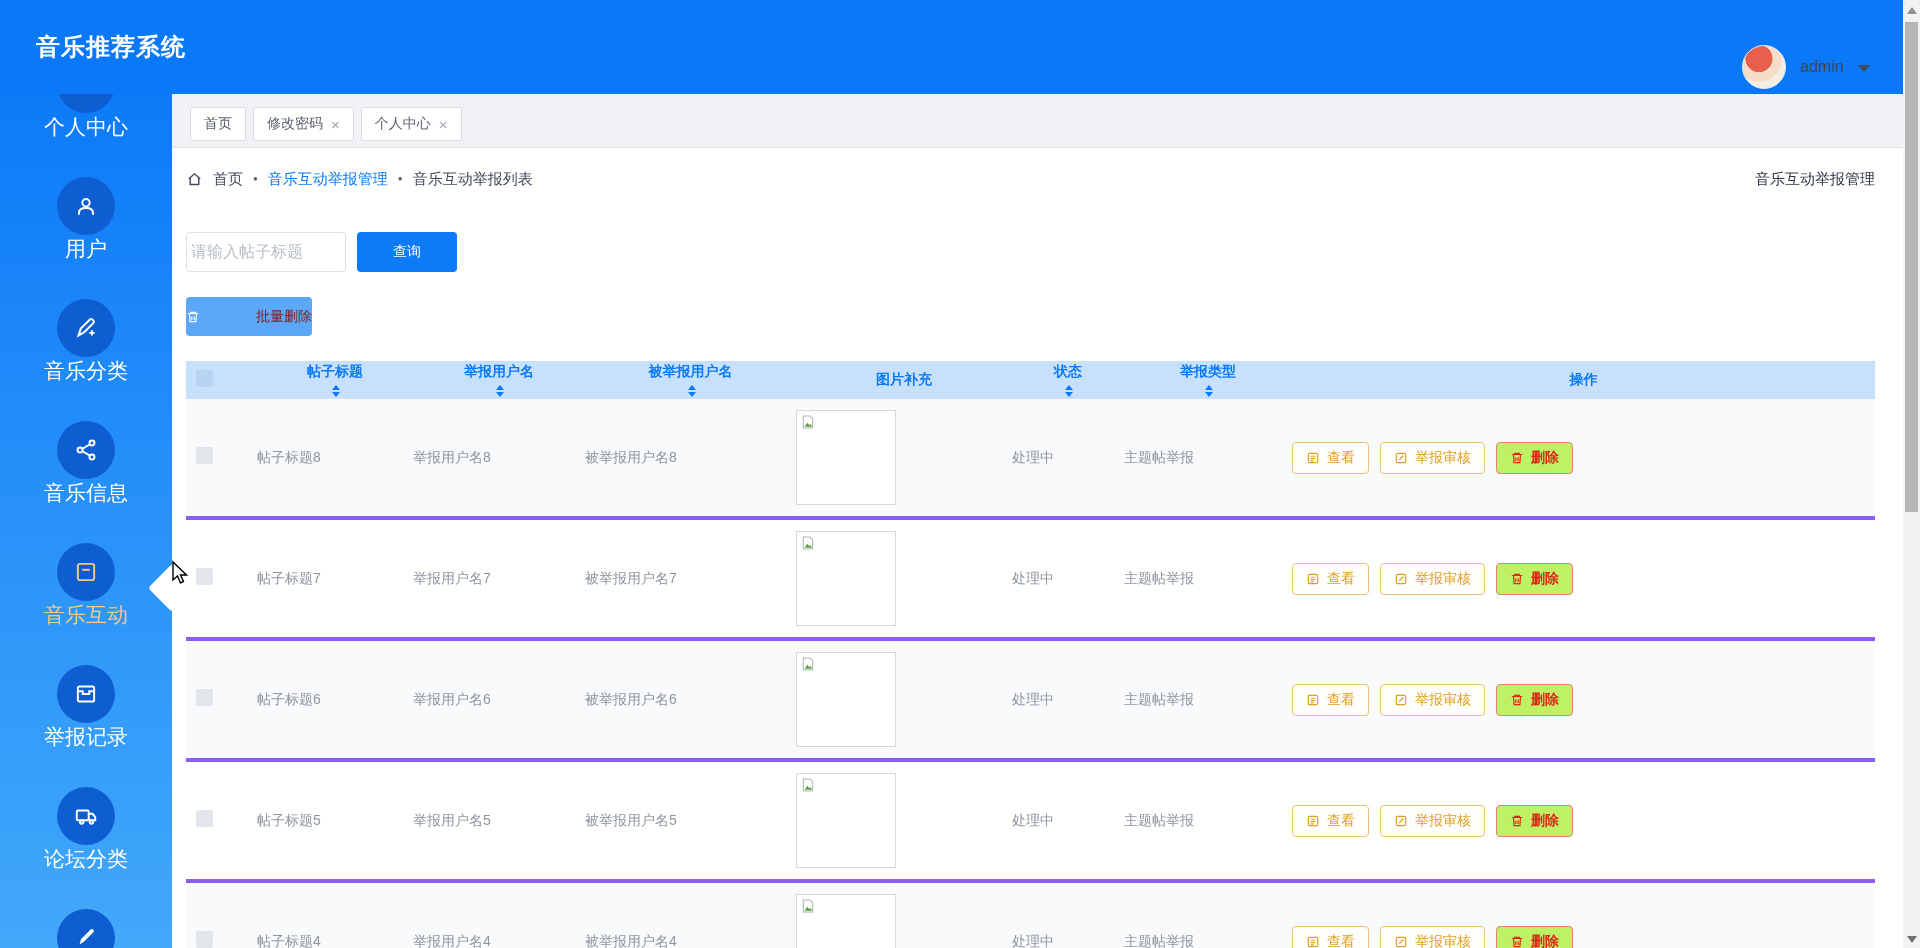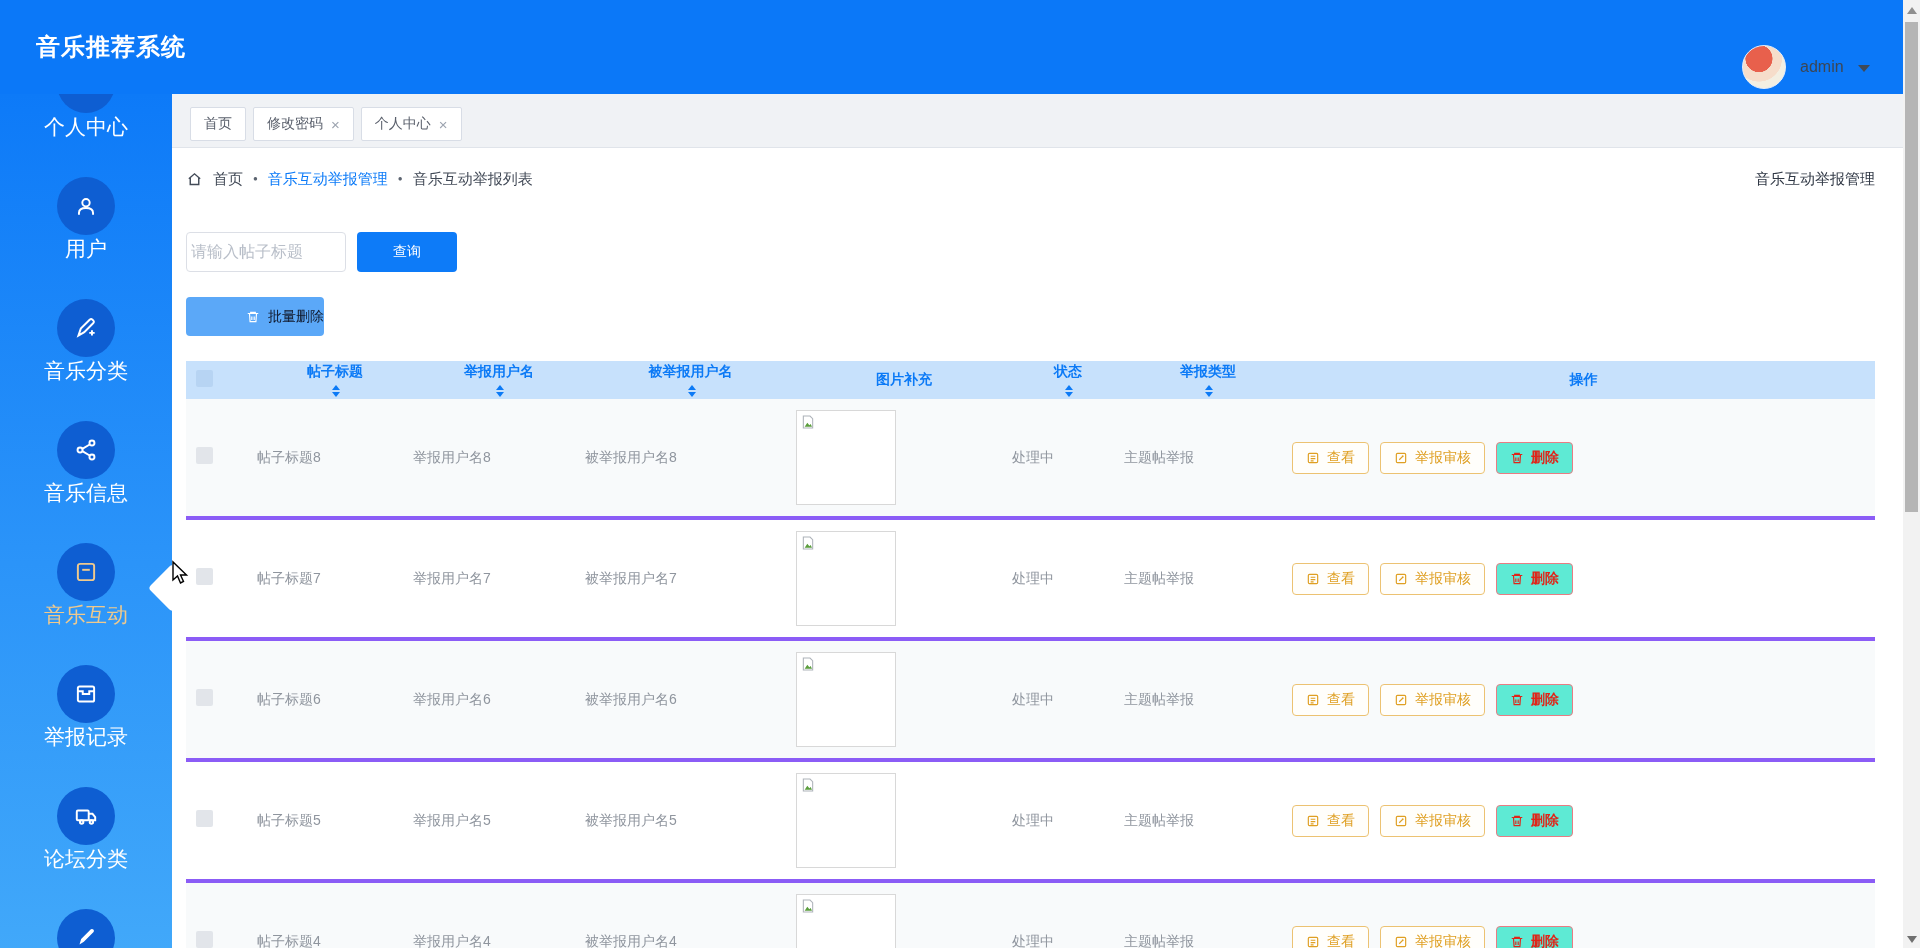--- a/index.html
+++ b/index.html
@@ -53,23 +53,23 @@
 
   
   .search-input { position:absolute; left:186px; top:232px; width:160px; height:40px;
                   border:1px solid #dcdfe6; border-radius:4px; padding:0 4px; font-size:16px;
                   color:#606266; outline:none; background:#fff;
                   font-family:"Liberation Sans","DejaVu Sans",sans-serif; }
   .search-input::placeholder { color:#b9bfc9; }
   .btn-query { position:absolute; left:357px; top:232px; width:100px; height:40px;
                background:#0d7bf8; color:#fff; border:none; border-radius:4px; font-size:14px;
                cursor:pointer; font-family:inherit; }
-  .btn-batch { position:absolute; left:186px; top:297px; width:138px; height:39px;
-               background:#5ba8f8; color:#0f172a; border:none; border-radius:4px; font-size:14px;
-               cursor:pointer; display:flex; align-items:center; justify-content:flex-end; gap:8px;
+  .btn-batch { position:absolute; left:186px; top:297px; width:126px; height:39px;
+               background:#5ba8f8; color:#7f1d1d; border:none; border-radius:4px; font-size:14px;
+               cursor:pointer; display:flex; align-items:center; justify-content:space-between; gap:8px;
                font-family:inherit; }
 
   
   .tgrid { display:grid; grid-template-columns:71px 156px 172px 211px 216px 112px 168px 1fr;
            align-items:center; }
   .thead { position:absolute; left:186px; top:361px; width:1689px; height:38px;
            background:#c7e1fc; }
   .th { font-size:14px; font-weight:bold; color:#0c7af6; display:flex; align-items:center; gap:4px;flex-direction:column; }
   .sort { display:inline-flex; flex-direction:column; gap:2px; margin-left:2px; }
   .sort i { width:0; height:0; border-left:4px solid transparent; border-right:4px solid transparent; }
@@ -84,21 +84,21 @@
   .trow:nth-child(odd) { background:#f8fafb; }
   .trow:nth-child(even) { background:#ffffff; }
   .cell { font-size:14px; color:#8f959e; }
   .imgbox { width:100px; height:95px; background:#fff; border:1px solid #d8d8d8; position:relative; }
   .broken-ic { position:absolute; left:3px; top:3px; }
 
   .actions { display:flex; gap:11px; }
   .abtn { height:32px; border-radius:4px; padding:0 13px; font-size:14px; background:#fffefb;
           display:inline-flex; align-items:center; gap:7px; cursor:pointer; font-family:inherit; }
   .abtn.warn { border:1px solid #ecc272; color:#df9f22; }
-  .abtn.danger { border:1px solid #e87c83; color:#e02418; font-weight:bold; background:#5eead4; }
+  .abtn.danger { border:1px solid #e87c83; color:#e02418; font-weight:bold; background:#bef264; }
 
   
   .vscroll { position:absolute; right:0; top:0; width:17px; height:948px; background:#f2f2f2; }
   .vthumb { position:absolute; left:2px; top:22px; width:13px; height:490px; background:#b5b5b5; }
   .varrow-up { position:absolute; left:4px; top:7px; width:0; height:0;
                border-left:5px solid transparent; border-right:5px solid transparent;
                border-bottom:7px solid #8f8f8f; }
   .varrow-dn { position:absolute; left:4px; bottom:5px; width:0; height:0;
                border-left:5px solid transparent; border-right:5px solid transparent;
                border-top:7px solid #6f6f6f; }

